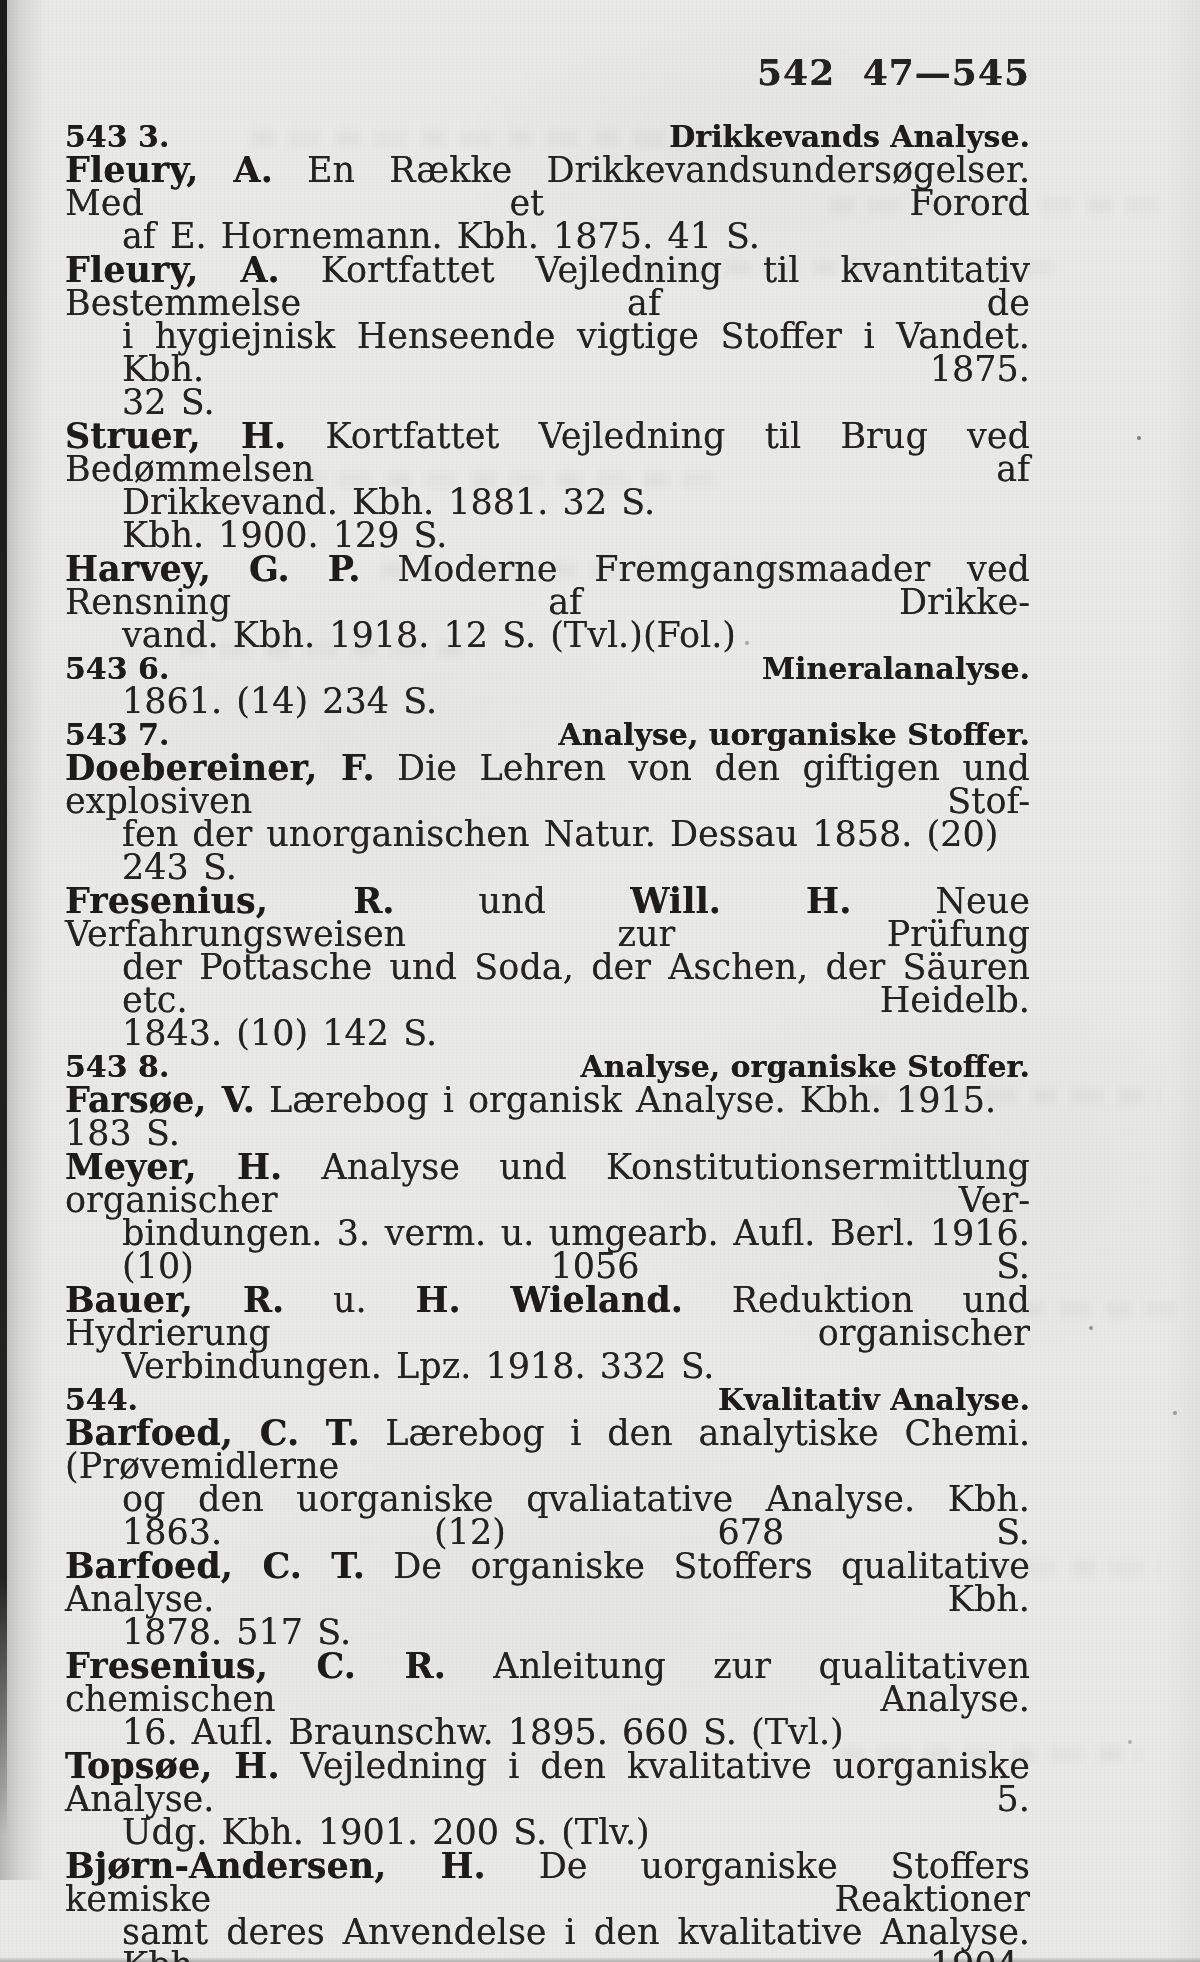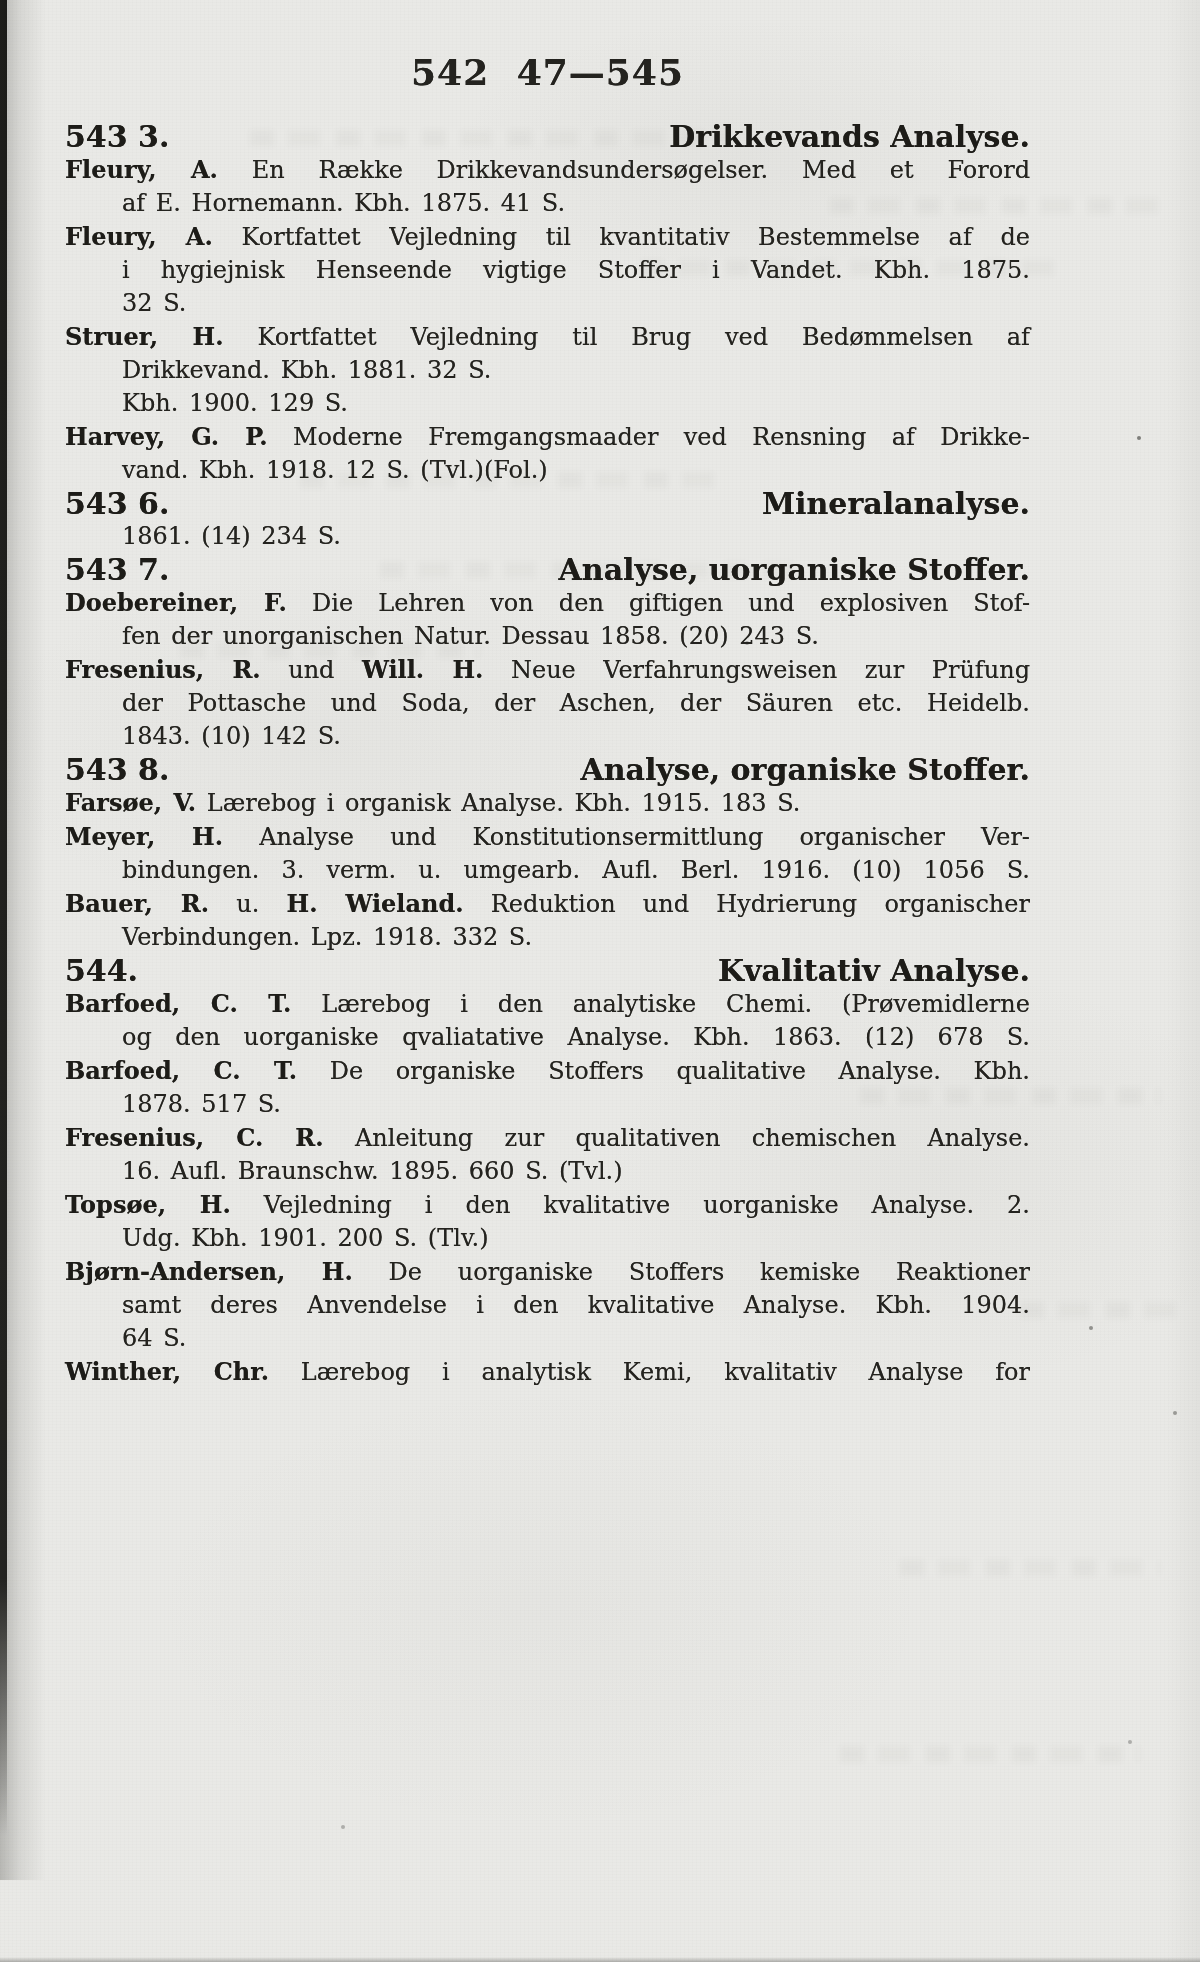--- a/index.html
+++ b/index.html
@@ -59,41 +59,41 @@
       1129px 1741px 0 1px rgba(40,40,36,0.3),
       342px  1826px 0 1px rgba(40,40,36,0.3);
   }
 
   
   .content {
     position: absolute; left: 65px; top: 0; width: 965px; z-index: 2;
   }
   .page-header {
     margin-top: 52px;
-    text-align: center;
+    text-align: right;
     font-weight: bold;
     font-size: 36px;
     line-height: 40px;
     word-spacing: 14px;
     letter-spacing: 1px;
     text-shadow: 0 0 0.6px rgba(25,25,20,0.8);
   }
   .bibliography { margin-top: 28px; }
 
   .heading {
     display: flex;
     justify-content: space-between;
     font-weight: bold;
     font-size: 30px;
     line-height: 33px;
     text-shadow: 0 0 0.6px rgba(25,25,20,0.8);
   }
 
   .line {
-    font-size: 24px;
+    font-size: 35px;
     line-height: 33px;
     word-spacing: 3px;
     text-shadow: 0 0 0.5px rgba(30,30,25,0.65);
   }
   .line .b, .heading .b { font-weight: bold; color: #1d1c18; }
   .line.indent { padding-left: 57px; }
   .line.justify { text-align: justify; text-align-last: justify; }
   .line.split { display: flex; justify-content: flex-start; }
   .line .tail { white-space: nowrap; }
 </style>
@@ -166,21 +166,21 @@
         <div class="heading">
           <span class="b">544.</span>
           <span class="b">Kvalitativ Analyse.</span>
         </div>
         <div class="line justify"><span class="seg"><span class="b">Barfoed, C. T.</span><span> Lærebog i den analytiske Chemi. (Prøvemidlerne</span></span></div>
         <div class="line indent justify"><span class="seg"><span>og den uorganiske qvaliatative Analyse. Kbh. 1863. (12) 678 S.</span></span></div>
         <div class="line justify"><span class="seg"><span class="b">Barfoed, C. T.</span><span> De organiske Stoffers qualitative Analyse. Kbh.</span></span></div>
         <div class="line indent"><span class="seg"><span>1878. 517 S.</span></span></div>
         <div class="line justify"><span class="seg"><span class="b">Fresenius, C. R.</span><span> Anleitung zur qualitativen chemischen Analyse.</span></span></div>
         <div class="line indent"><span class="seg"><span>16. Aufl. Braunschw. 1895. 660 S. (Tvl.)</span></span></div>
-        <div class="line justify"><span class="seg"><span class="b">Topsøe, H.</span><span> Vejledning i den kvalitative uorganiske Analyse. 2.</span></span></div>
+        <div class="line justify"><span class="seg"><span class="b">Topsøe, H.</span><span> Vejledning i den kvalitative uorganiske Analyse. 5.</span></span></div>
         <div class="line indent"><span class="seg"><span>Udg. Kbh. 1901. 200 S. (Tlv.)</span></span></div>
         <div class="line justify"><span class="seg"><span class="b">Bjørn-Andersen, H.</span><span> De uorganiske Stoffers kemiske Reaktioner</span></span></div>
         <div class="line indent justify"><span class="seg"><span>samt deres Anvendelse i den kvalitative Analyse. Kbh. 1904.</span></span></div>
         <div class="line indent"><span class="seg"><span>64 S.</span></span></div>
         <div class="line justify"><span class="seg"><span class="b">Winther, Chr.</span><span> Lærebog i analytisk Kemi, kvalitativ Analyse for</span></span></div>
       </div>
 
   </div>
 </div>
 

